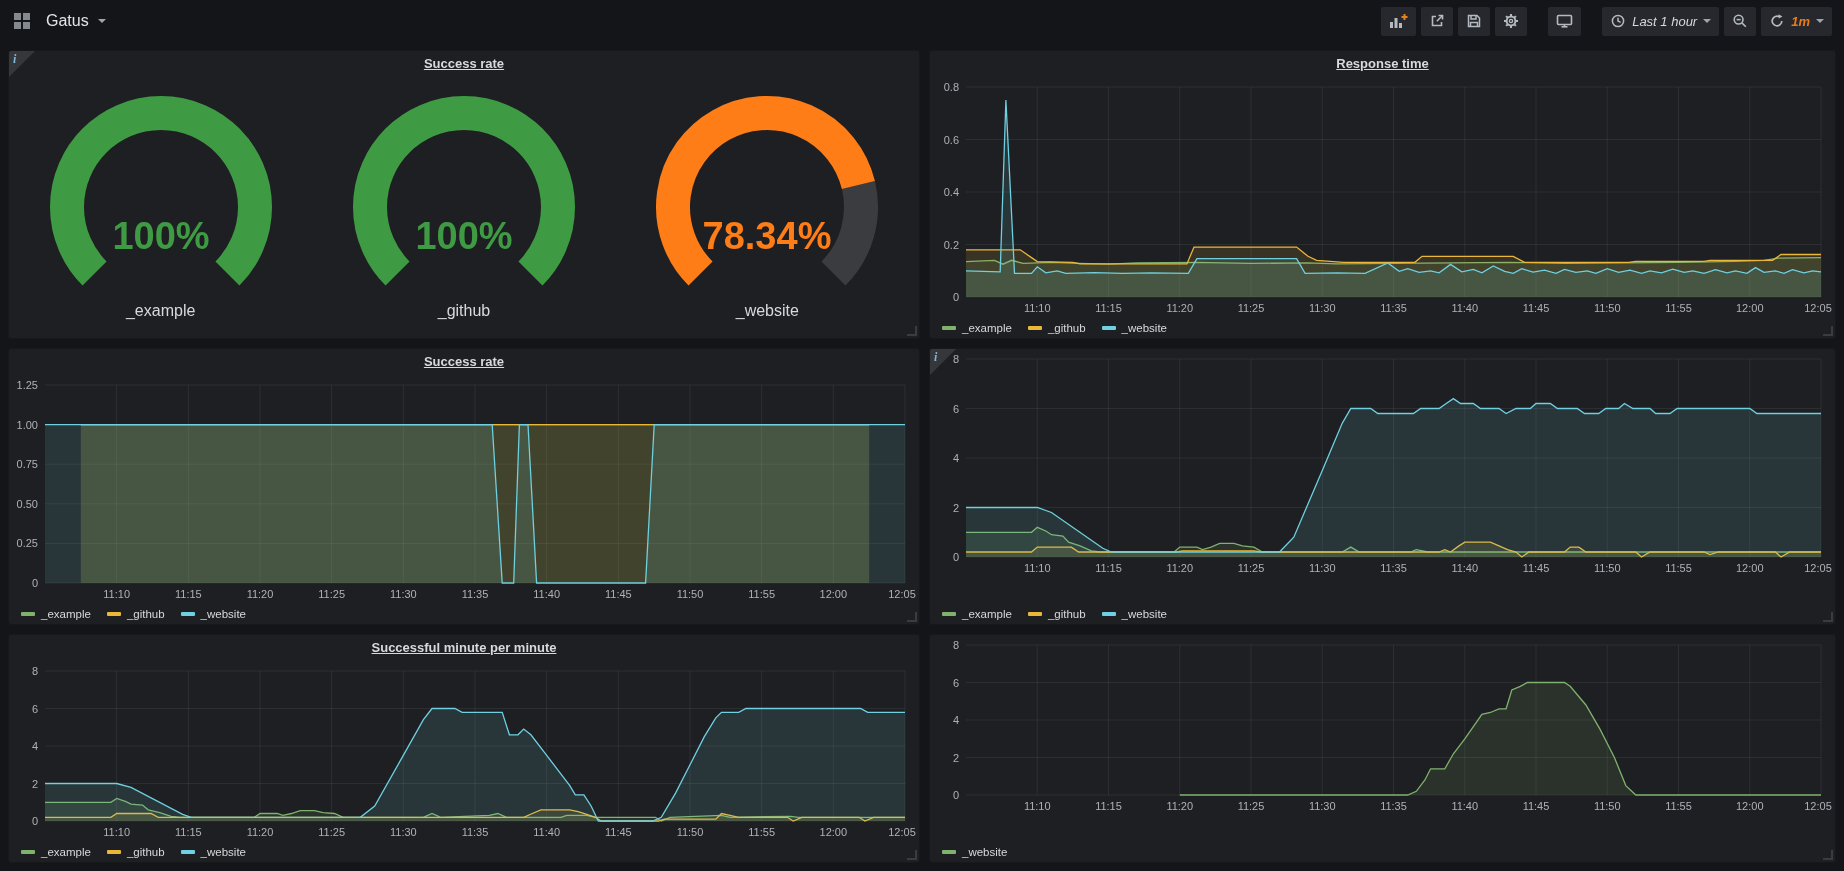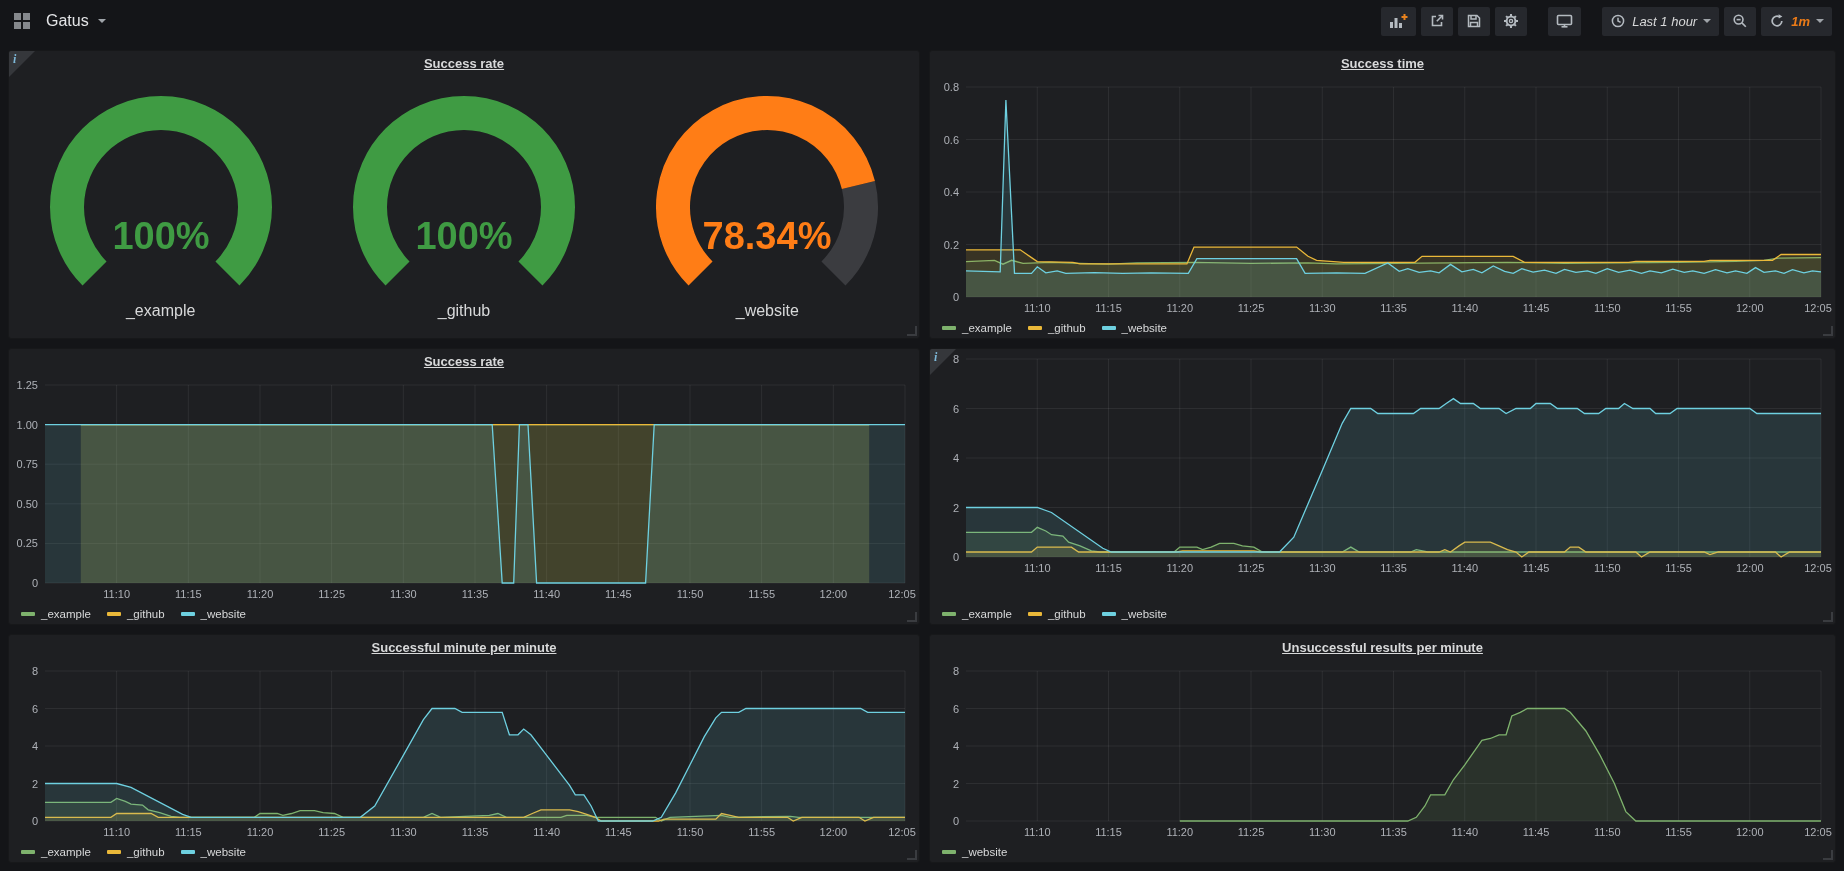--- a/index.html
+++ b/index.html
@@ -164,21 +164,21 @@
             <path d="M 83.53 182.47 A 94 94 0 1 1 241.41 94.08" stroke="#ff7d16" stroke-width="34" fill="none"></path>
             <text x="150" y="158" text-anchor="middle" fill="#ff7d16" font-size="38" font-weight="700" class="gauge-value">78.34%</text>
           </svg>
           <div class="gauge-label">_website</div>
         </div>
       </div>
     <div class="resize-corner"></div>
   </section>
 
   <section class="panel">
-    <div class="panel-header">Success time</div>
+    <div class="panel-header">Response time</div>
     <div class="chart"><svg width="905" height="240">
           <line x1="107.25" y1="10" x2="107.25" y2="220" class="gridline"></line>
           <text x="107.25" y="235" class="tick" text-anchor="middle">11:10</text>
           <line x1="178.5" y1="10" x2="178.5" y2="220" class="gridline"></line>
           <text x="178.5" y="235" class="tick" text-anchor="middle">11:15</text>
           <line x1="249.75" y1="10" x2="249.75" y2="220" class="gridline"></line>
           <text x="249.75" y="235" class="tick" text-anchor="middle">11:20</text>
           <line x1="321" y1="10" x2="321" y2="220" class="gridline"></line>
           <text x="321" y="235" class="tick" text-anchor="middle">11:25</text>
           <line x1="392.25" y1="10" x2="392.25" y2="220" class="gridline"></line>
@@ -412,21 +412,20 @@
         </span>
         <span class="legend-item">
           <span class="legend-dash" style="background: rgb(110, 208, 224);"></span>
           <span class="legend-name">_website</span>
         </span>
       </div>
     <div class="resize-corner"></div>
   </section>
 
   <section class="panel">
-    <div class="panel-header">Unsuccessful results per minute</div>
     <div class="chart"><svg width="905" height="180">
           <line x1="107.25" y1="10" x2="107.25" y2="160" class="gridline"></line>
           <text x="107.25" y="175" class="tick" text-anchor="middle">11:10</text>
           <line x1="178.5" y1="10" x2="178.5" y2="160" class="gridline"></line>
           <text x="178.5" y="175" class="tick" text-anchor="middle">11:15</text>
           <line x1="249.75" y1="10" x2="249.75" y2="160" class="gridline"></line>
           <text x="249.75" y="175" class="tick" text-anchor="middle">11:20</text>
           <line x1="321" y1="10" x2="321" y2="160" class="gridline"></line>
           <text x="321" y="175" class="tick" text-anchor="middle">11:25</text>
           <line x1="392.25" y1="10" x2="392.25" y2="160" class="gridline"></line>

